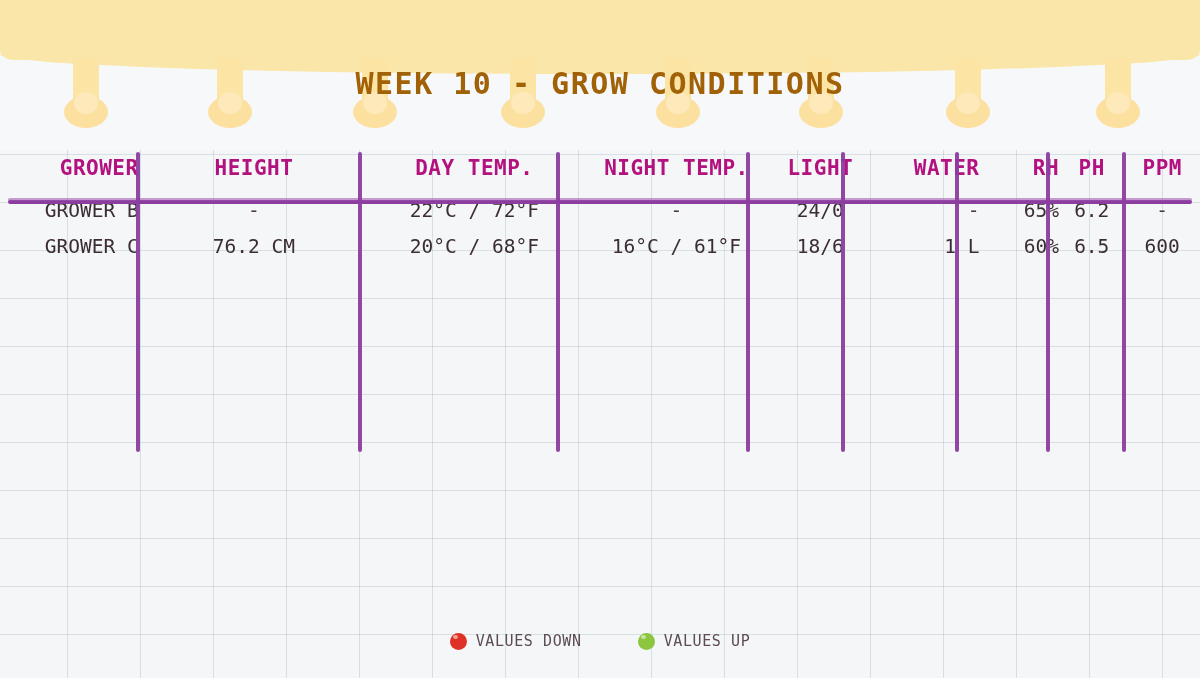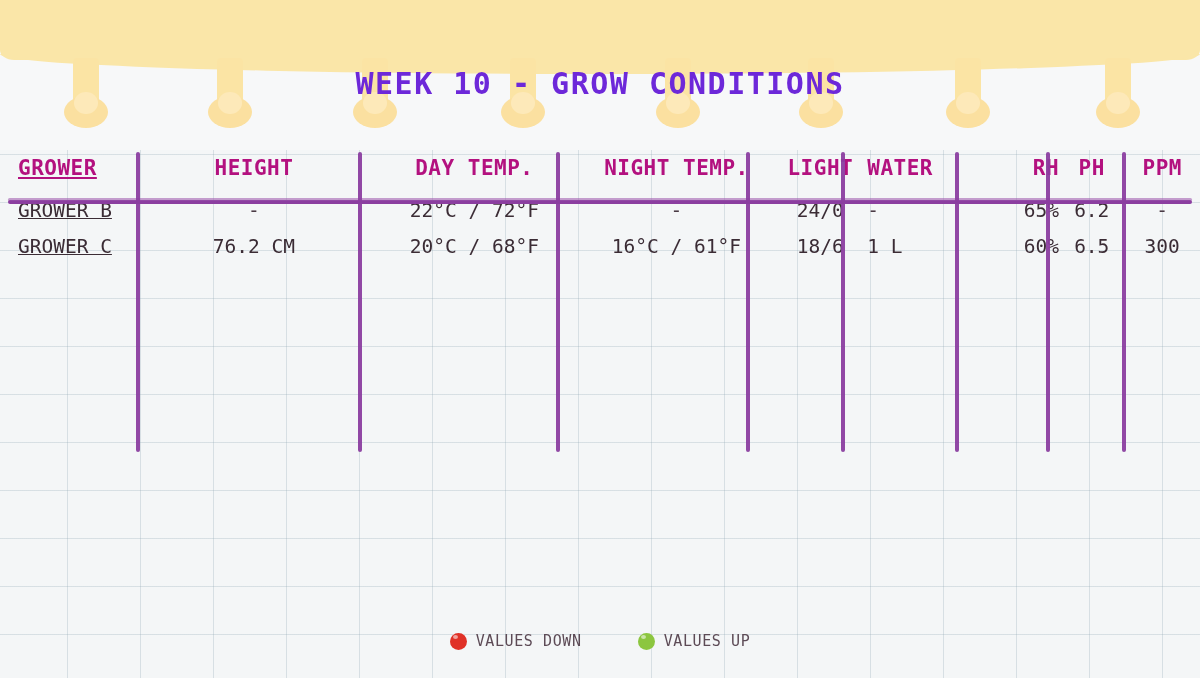--- a/index.html
+++ b/index.html
@@ -76,21 +76,21 @@
 
   
   .title {
     position: absolute;
     left: 0; top: 66px;
     width: 1200px;
     text-align: center;
     font-size: 30px;
     letter-spacing: 1.5px;
     font-weight: bold;
-    color: #6d28d9;
+    color: #a16207;
   }
 
   
   .table-wrap {
     position: absolute;
     left: 8px;
     top: 150px;
     width: 1192px;
   }
   table.grow {
@@ -138,26 +138,26 @@
     position: absolute;
     top: 152px;
     width: 4px;
     height: 300px;
     background: #8b3ea0;
     border-radius: 2px;
     opacity: .95;
   }
 
   
-  .c-grower { text-align: left; padding-left: 10px !important; width: 128px; text-decoration: underline; }
+  .c-grower { text-align: right; padding-left: 10px !important; width: 128px; }
   .c-height { text-align: center; width: 226px; }
   .c-day    { text-align: center; width: 206px; margin-top: 46px; }
   .c-night  { text-align: center; width: 190px; }
   .c-light  { text-align: center; width: 92px; }
-  .c-water  { text-align: left; width: 110px; }
+  .c-water  { text-align: right; width: 110px; }
   .c-rh     { text-align: right; width: 78px; }
   .c-ph     { text-align: center; width: 64px; }
   .c-ppm    { text-align: center; width: 74px; }
 
   .up { color: #7cb518; }
   .arrow-up {
     color: #7cb518;
     font-size: 20px;
     font-weight: bold;
     padding: 0 1px 0 6px;
@@ -257,21 +257,21 @@
       </tr>
       <tr>
         <td class="c-grower">GROWER C</td>
         <td class="c-height">76.2 CM</td>
         <td class="c-day">20°C / 68°F</td>
         <td class="c-night">16°C / 61°F</td>
         <td class="c-light">18/6</td>
         <td class="c-water">1 L</td>
         <td class="c-rh">60%</td>
         <td class="c-ph">6.5</td>
-        <td class="c-ppm">300</td>
+        <td class="c-ppm">600</td>
       </tr>
     </tbody>
   </table>
 </div>
 
 <div class="hrule"></div>
 <div class="vline" style="left:136px;"></div>
 <div class="vline" style="left:358px;"></div>
 <div class="vline" style="left:556px;"></div>
 <div class="vline" style="left:746px;"></div>

